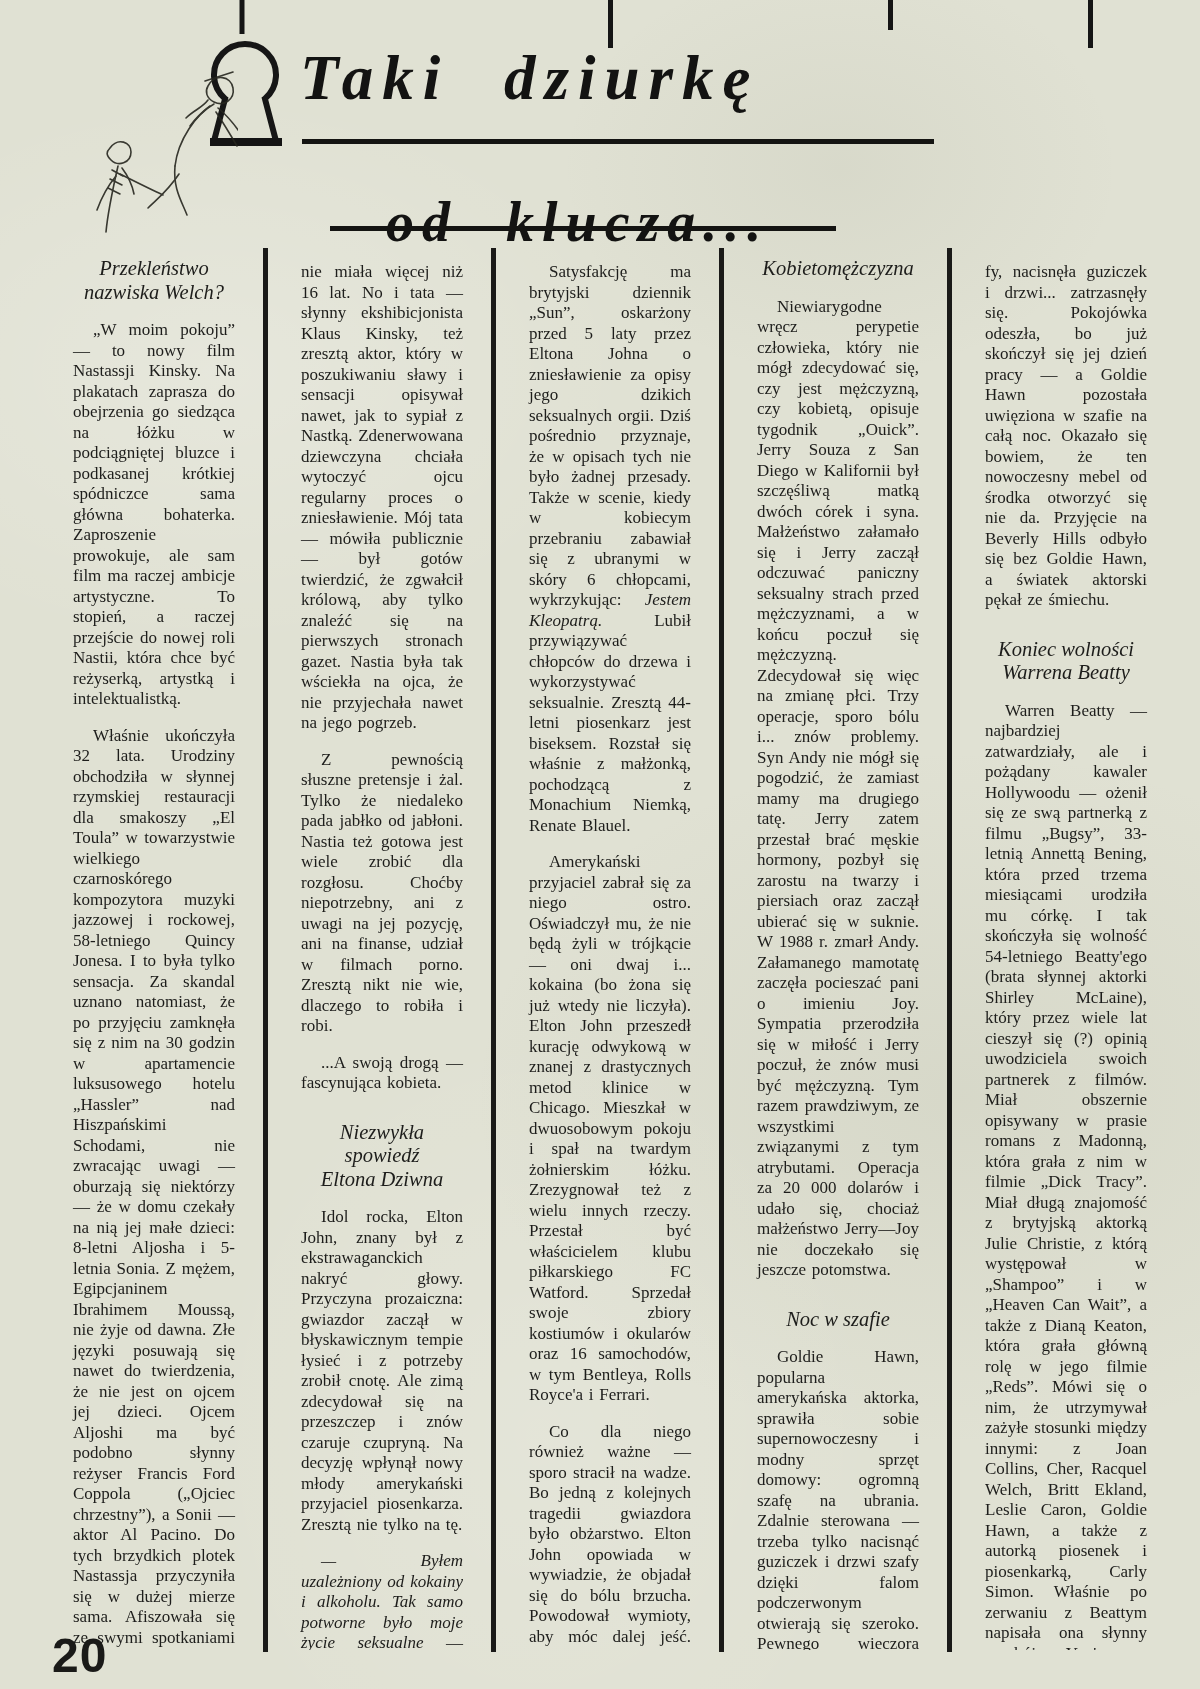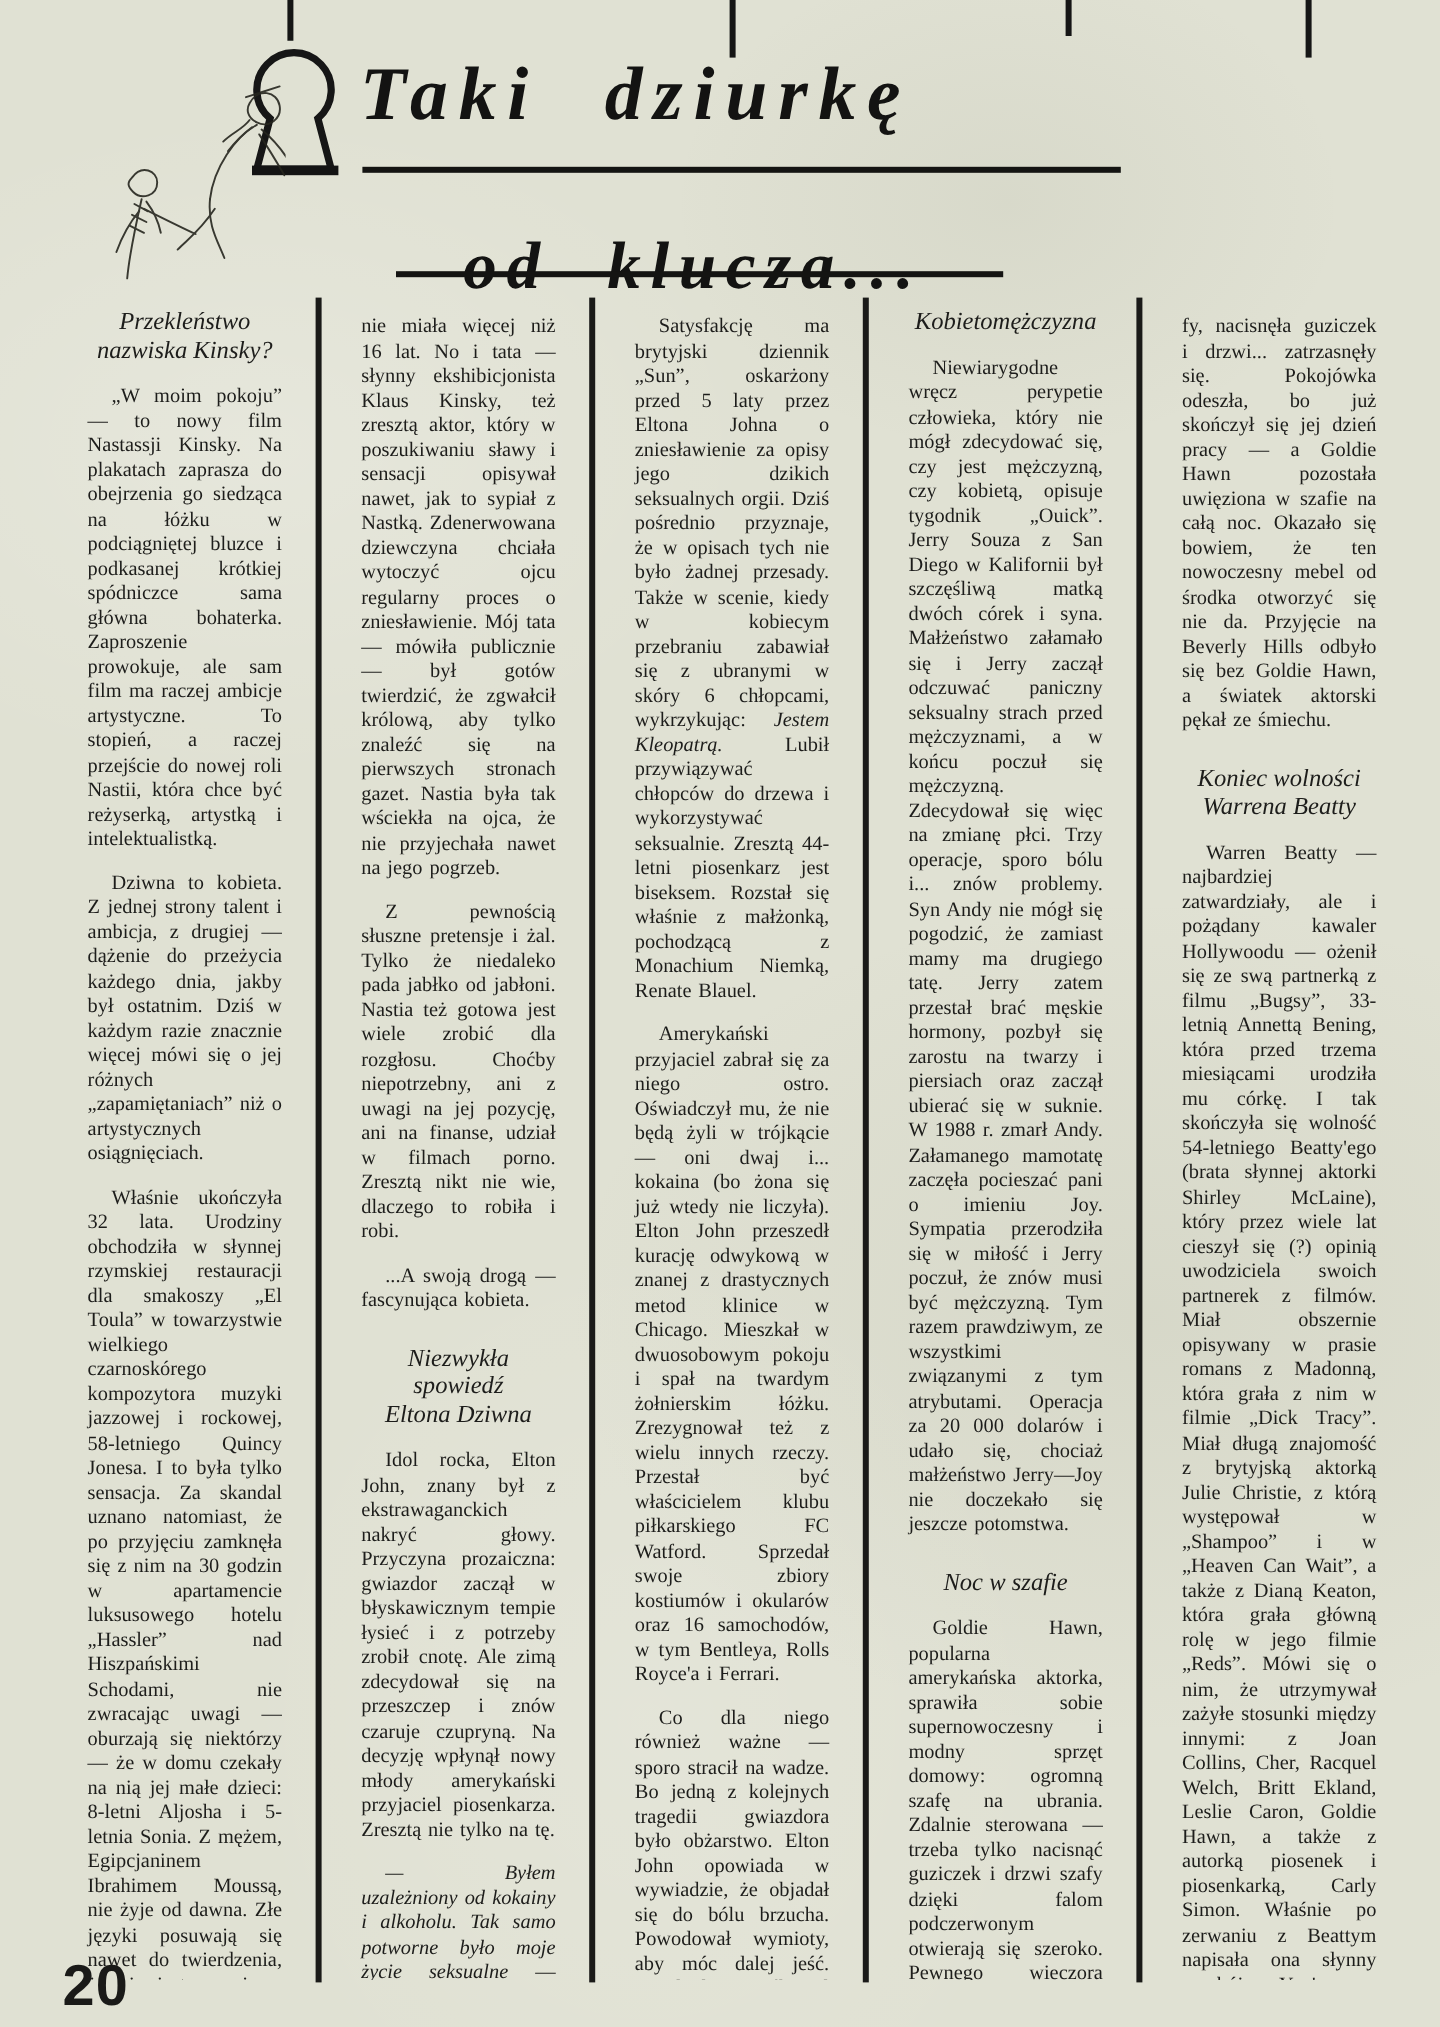--- a/index.html
+++ b/index.html
@@ -85,23 +85,22 @@
 <div id="title2" class="title-line">od klucza...</div>
 <div id="ul2" class="underline"></div>
 
 <div class="vrule" style="left:263px;"></div>
 <div class="vrule" style="left:491px;"></div>
 <div class="vrule" style="left:719px;"></div>
 <div class="vrule" style="left:947px;"></div>
 
 <div class="col" id="col1">
     <h2 class="heading">Przekleństwo
-nazwiska Kinsky?</h2>
+nazwiska Welch?</h2>
     <p>„W moim pokoju” — to nowy film Nastassji Kinsky. Na plakatach zaprasza do obejrzenia go siedząca na łóżku w podciągniętej bluzce i podkasanej krótkiej spódniczce sama główna bohaterka. Zaproszenie prowokuje, ale sam film ma raczej ambicje artystyczne. To stopień, a raczej przejście do nowej roli Nastii, która chce być reżyserką, artystką i intelektualistką.</p>
-    <p>Dziwna to kobieta. Z jednej strony talent i ambicja, z drugiej — dążenie do przeżycia każdego dnia, jakby był ostatnim. Dziś w każdym razie znacznie więcej mówi się o jej różnych „zapamiętaniach” niż o artystycznych osiągnięciach.</p>
     <p>Właśnie ukończyła 32 lata. Urodziny obchodziła w słynnej rzymskiej restauracji dla smakoszy „El Toula” w towarzystwie wielkiego czarnoskórego kompozytora muzyki jazzowej i rockowej, 58-letniego Quincy Jonesa. I to była tylko sensacja. Za skandal uznano natomiast, że po przyjęciu zamknęła się z nim na 30 godzin w apartamencie luksusowego hotelu „Hassler” nad Hiszpańskimi Schodami, nie zwracając uwagi — oburzają się niektórzy — że w domu czekały na nią jej małe dzieci: 8-letni Aljosha i 5-letnia Sonia. Z mężem, Egipcjaninem Ibrahimem Moussą, nie żyje od dawna. Złe języki posuwają się nawet do twierdzenia, że nie jest on ojcem jej dzieci. Ojcem Aljoshi ma być podobno słynny reżyser Francis Ford Coppola („Ojciec chrzestny”), a Sonii — aktor Al Pacino. Do tych brzydkich plotek Nastassja przyczyniła się w dużej mierze sama. Afiszowała się ze swymi spotkaniami „trzeciego stopnia” z Romanem Polańskim, Milošem Formanem, Gérardem Depardieu i ...wielu, wielu innymi.</p>
   </div>
 <div class="col" id="col2">
     <p class="noindent">nie miała więcej niż 16 lat. No i tata — słynny ekshibicjonista Klaus Kinsky, też zresztą aktor, który w poszukiwaniu sławy i sensacji opisywał nawet, jak to sypiał z Nastką. Zdenerwowana dziewczyna chciała wytoczyć ojcu regularny proces o zniesławienie. Mój tata — mówiła publicznie — był gotów twierdzić, że zgwałcił królową, aby tylko znaleźć się na pierwszych stronach gazet. Nastia była tak wściekła na ojca, że nie przyjechała nawet na jego pogrzeb.</p>
     <p>Z pewnością słuszne pretensje i żal. Tylko że niedaleko pada jabłko od jabłoni. Nastia też gotowa jest wiele zrobić dla rozgłosu. Choćby niepotrzebny, ani z uwagi na jej pozycję, ani na finanse, udział w filmach porno. Zresztą nikt nie wie, dlaczego to robiła i robi.</p>
     <p>...A swoją drogą — fascynująca kobieta.</p>
     <h2 class="heading">Niezwykła
 spowiedź
 Eltona Dziwna</h2>
     <p>Idol rocka, Elton John, znany był z ekstrawaganckich nakryć głowy. Przyczyna prozaiczna: gwiazdor zaczął w błyskawicznym tempie łysieć i z potrzeby zrobił cnotę. Ale zimą zdecydował się na przeszczep i znów czaruje czupryną. Na decyzję wpłynął nowy młody amerykański przyjaciel piosenkarza. Zresztą nie tylko na tę.</p>

